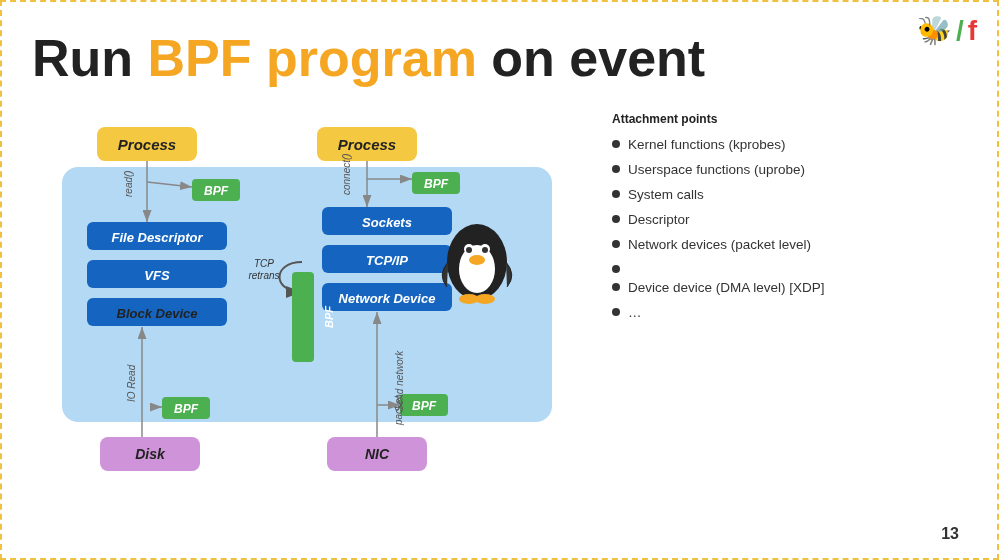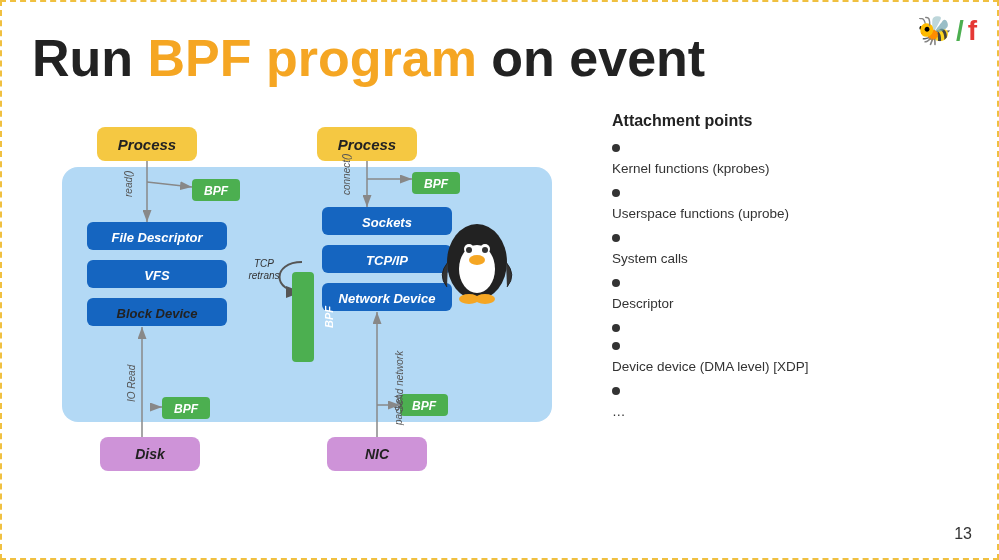--- a/index.html
+++ b/index.html
@@ -86,58 +86,57 @@
       height: 100%;
     }
 
     
     .attachment-points {
       flex: 1;
       padding-top: 5px;
     }
 
     .attachment-title {
-      font-size: 16px;
+      font-size: 12px;
       font-weight: bold;
       color: #222;
       margin-bottom: 10px;
     }
 
     .attachment-list {
       list-style: none;
       padding: 0;
     }
 
     .attachment-list li {
       display: flex;
       align-items: flex-start;
       gap: 8px;
       font-size: 13.5px;
       color: #333;
       margin-bottom: 6px;
       line-height: 1.4;
-      flex-direction: column;
     }
 
     .bullet-dot {
       width: 8px;
       height: 8px;
       background: #333;
       border-radius: 50%;
       margin-top: 4px;
       flex-shrink: 0;
     }
 
     
     .page-number {
       position: absolute;
       bottom: 15px;
-      right: 25px;
+      right: 38px;
       font-size: 16px;
-      font-weight: normal;
+      font-weight: bold;
       color: #333;
     }
   </style>
 </head>
 <body>
 
 <div class="slide">
 
   <div class="logo-area">
     <span class="bee-icon">🐝</span>
@@ -268,20 +267,24 @@
         <li>
           <span class="bullet-dot"></span>
           <span>System calls</span>
         </li>
         <li>
           <span class="bullet-dot"></span>
           <span>Descriptor</span>
         </li>
         <li>
           <span class="bullet-dot"></span>
+          <span>Network devices (packet level)</span>
+        </li>
+        <li>
+          <span class="bullet-dot"></span>
         </li>
         <li>
           <span class="bullet-dot"></span>
           <span>Device device (DMA level) [XDP]</span>
         </li>
         <li>
           <span class="bullet-dot"></span>
           <span>…</span>
         </li>
       </ul>

